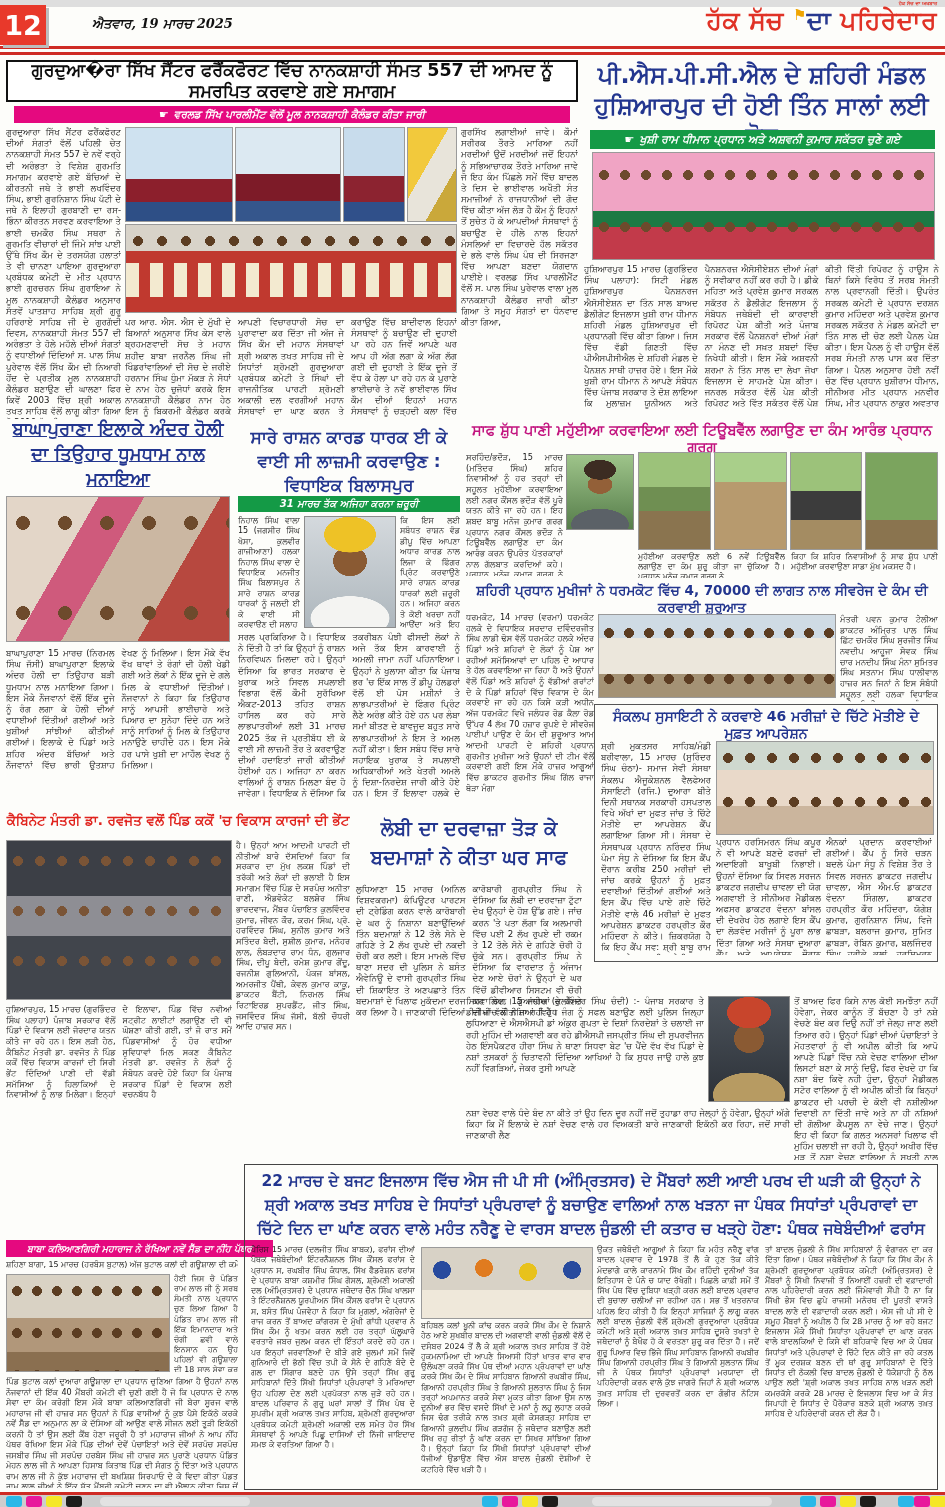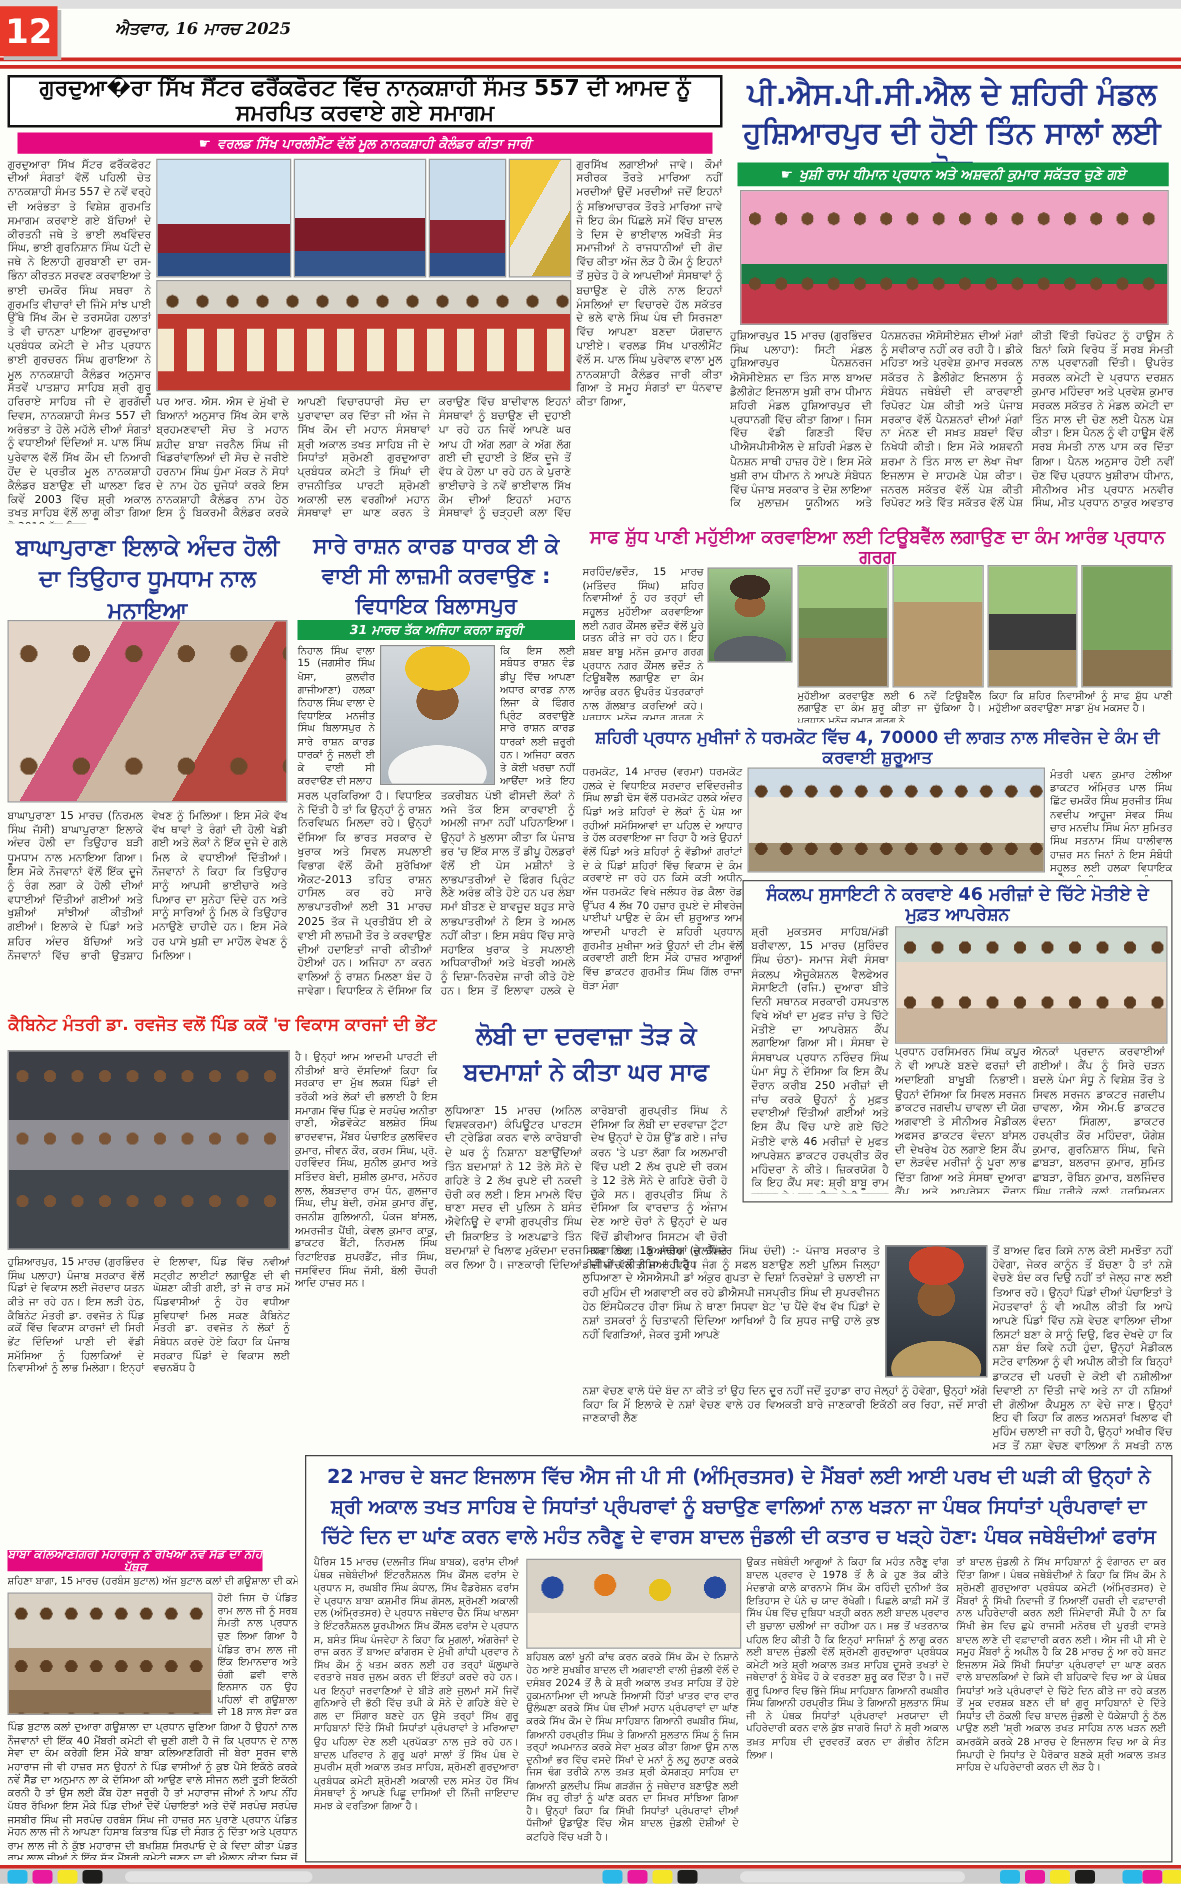--- a/index.html
+++ b/index.html
@@ -100,21 +100,25 @@
 </style>
 </head>
 <body>
 
 <div id="sheet">
 
   <div class="abs topbar" style="left:0;top:0;width:945px;height:7px;"></div>
   <div class="abs pagenum" style="left:0;top:5px;width:46px;height:40px;z-index:3;">
       <span>12</span>
     </div>
-  <div class="abs dateline" style="left:92px;top:16px;">ਐਤਵਾਰ, 16 ਮਾਰਚ 2025</div>
+  <div class="abs dateline" style="left:92px;top:16px;">ਐਤਵਾਰ, 19 ਮਾਰਚ 2025</div>
+  <div class="abs" style="right:8px;top:6px;">
+    <span class="mast-small">ਹੱਕ ਸੱਚ ਦਾ ਅਖਬਾਰ</span>
+    <span class="masthead"><span>ਹੱਕ ਸੱਚ</span> <span class="mast-flag">⚑</span><span class="da">ਦਾ</span> <span>ਪਹਿਰੇਦਾਰ</span></span>
+  </div>
   <div class="abs rule" style="left:0;top:46px;width:945px;height:3px;"></div>
   <div class="abs rule" style="left:0;top:52px;width:945px;height:3px;"></div>
 
   <div class="abs hbox" style="left:6px;top:60px;width:572px;height:42px;">
     <div class="h-black" style="font-size:17.5px;padding:0 4px;">ਗੁਰਦੁਆ�ਰਾ ਸਿੱਖ ਸੈਂਟਰ ਫਰੈਂਕਫੋਰਟ ਵਿੱਚ ਨਾਨਕਸ਼ਾਹੀ ਸੰਮਤ 557 ਦੀ ਆਮਦ ਨੂੰ ਸਮਰਪਿਤ ਕਰਵਾਏ ਗਏ ਸਮਾਗਮ</div>
   </div>
   <div class="abs bar bar-mag" style="left:14px;top:106px;width:556px;height:17px;font-size:10.5px;">
     <span class="ptr">☛</span>
     <span>ਵਰਲਡ ਸਿੱਖ ਪਾਰਲੀਮੈਂਟ ਵੱਲੋਂ ਮੂਲ ਨਾਨਕਸ਼ਾਹੀ ਕੈਲੰਡਰ ਕੀਤਾ ਜਾਰੀ</span>
   </div>
@@ -130,21 +134,21 @@
   <div class="abs bd c3" style="left:125px;top:317px;width:332px;height:102px;">ਪਰ ਆਰ. ਐਸ. ਐਸ ਦੇ ਮੁੱਖੀ ਦੇ ਬਿਆਨਾਂ ਅਨੁਸਾਰ ਸਿੱਖ ਕੇਸ ਵਾਲੇ ਬ੍ਰਹਮਣਵਾਦੀ ਸੋਚ ਤੇ ਮਹਾਨ ਸ਼ਹੀਦ ਬਾਬਾ ਜਰਨੈਲ ਸਿੰਘ ਜੀ ਖਿੰਡਰਾਂਵਾਲਿਆਂ ਦੀ ਸੋਚ ਦੇ ਜਰੀਏ ਹਰਨਾਮ ਸਿੰਘ ਧੁੰਮਾ ਮੱਕੜ ਨੇ ਸੋਧਾਂ ਦੇ ਨਾਮ ਹੇਠ ਚੁਜੋਧਾਂ ਕਰਕੇ ਇਸ ਨਾਨਕਸ਼ਾਹੀ ਕੈਲੰਡਰ ਨਾਮ ਹੇਠ ਇਸ ਨੂੰ ਬਿਕਰਮੀ ਕੈਲੰਡਰ ਕਰਕੇ ਆਪਣੀ ਵਿਚਾਰਧਾਰੀ ਸੋਚ ਦਾ ਪੁਰਾਵਾਦਾ ਕਰ ਦਿੱਤਾ ਜੀ ਅੱਜ ਜੇ ਸਿੱਖ ਕੌਮ ਦੀ ਮਹਾਨ ਸੰਸਥਾਵਾਂ ਸ਼੍ਰੀ ਅਕਾਲ ਤਖਤ ਸਾਹਿਬ ਜੀ ਦੇ ਸਿਧਾਂਤਾਂ ਸ਼੍ਰੋਮਣੀ ਗੁਰਦੁਆਰਾ ਪ੍ਰਬੰਧਕ ਕਮੇਟੀ ਤੇ ਸਿੰਘਾਂ ਦੀ ਰਾਜਨੀਤਿਕ ਪਾਰਟੀ ਸ਼੍ਰੋਮਣੀ ਅਕਾਲੀ ਦਲ ਵਰਗੀਆਂ ਮਹਾਨ ਸੰਸਥਾਵਾਂ ਦਾ ਘਾਣ ਕਰਨ ਤੇ ਕਰਾਉਣ ਵਿੱਚ ਬਾਦੀਵਾਲ ਇਹਨਾਂ ਸੰਸਥਾਵਾਂ ਨੂੰ ਬਚਾਉਣ ਦੀ ਦੁਹਾਈ ਪਾ ਰਹੇ ਹਨ ਜਿਵੇਂ ਆਪਣੇ ਘਰ ਆਪ ਹੀ ਅੱਗ ਲਗਾ ਕੇ ਅੱਗ ਲੱਗ ਗਈ ਦੀ ਦੁਹਾਈ ਤੇ ਇੱਕ ਦੂਜੇ ਤੋਂ ਵੱਧ ਕੇ ਹੋਲਾ ਪਾ ਰਹੇ ਹਨ ਕੇ ਪੁਰਾਣੇ ਭਾਈਚਾਰੇ ਤੇ ਨਵੇਂ ਭਾਈਵਾਲ ਸਿੱਖ ਕੌਮ ਦੀਆਂ ਇਹਨਾਂ ਮਹਾਨ ਸੰਸਥਾਵਾਂ ਨੂੰ ਚੜ੍ਹਦੀ ਕਲਾ ਵਿੱਚ ਰੱਖਣ ਲਈ ਵੀਚਾਰਾਂ ਆਪਸ ਵਿੱਚ ਮਿਲ ਬੈਠ ਕੌਮ ਜਾਗਰਤ ਕਰ ਰਹੇ ਹਨ, ਜੋ ਅੱਜ ਲੋੜ ਹੈ ਸ਼੍ਰੀ ਅਕਾਲ ਤਖਤ ਸਾਹਿਬ ਜੀ ਦੇ ਜਥੇਦਾਰ ਦੀ ਪੱਦਵੀ ਵਾਸਤੇ ਵਿਧੀ ਵਿਧਾਨ ਬਣਾਉਣ ਤੇ ਗੁਰੂ ਗ੍ਰੰਥ ਸਾਹਿਬ ਤੇ ਪੰਥ ਨੂੰ ਸਮਰਪਿਤ ਸਹਾਇਤਾ ਯੋਗ — ਗੁਰਦੁਆਰਾ ਪ੍ਰਬੰਧਕ ਕਮੇਟੀ ਪ੍ਰਧਾਨ ਭਾਈ ਅਨੂਪ ਸਿੰਘ, ਮੀਤ ਪ੍ਰਧਾਨ ਭਾਈ ਗੁਰਚਰਨ ਸਿੰਘ ਗੁਰਾਇਆ, ਕੈਸ਼ੀਅਰ ਭਾਈ ਕਰਨੈਲ ਸਿੰਘ ਪ੍ਰਦੇਸੀ, ਲੰਗਰ ਇੰਚਾਰਜ ਭਾਈ ਸਤਨਾਮ ਸਿੰਘ, ਚੇਅਰਮੈਨ ਭਾਈ ਗੁਰਦਿਆਲ ਸਿੰਘ ਲਾਲੀ, ਸਾਬਕਾ ਪ੍ਰਧਾਨ ਭਾਈ ਨਰਿੰਦਰ ਸਿੰਘ, ਭਾਈ ਬਲਕਾਰ ਸਿੰਘ ਨੇ ਜੈਕਾਰਿਆਂ ਦੀ ਗੂੰਜ ਵਿੱਚ ਕੈਲੰਡਰ ਰਲੀਜ ਕੀਤਾ।</div>
 
   <div class="abs h-blue" style="left:584px;top:60px;width:355px;height:66px;font-size:24px;line-height:1.28;">ਪੀ.ਐਸ.ਪੀ.ਸੀ.ਐਲ ਦੇ ਸ਼ਹਿਰੀ ਮੰਡਲ ਹੁਸ਼ਿਆਰਪੁਰ ਦੀ ਹੋਈ ਤਿੰਨ ਸਾਲਾਂ ਲਈ ਚੋਣ</div>
   <div class="abs bar bar-green" style="left:590px;top:130px;width:345px;height:19px;font-size:11px;">
     <span class="ptr">☛</span>
     <span>ਖੁਸ਼ੀ ਰਾਮ ਧੀਮਾਨ ਪ੍ਰਧਾਨ ਅਤੇ ਅਸ਼ਵਨੀ ਕੁਮਾਰ ਸਕੱਤਰ ਚੁਣੇ ਗਏ</span>
   </div>
   <div class="abs ph grp-pink" style="left:592px;top:152px;width:343px;height:108px;"></div>
   <div class="abs bd c3" style="left:584px;top:264px;width:355px;height:154px;">ਹੁਸ਼ਿਆਰਪੁਰ 15 ਮਾਰਚ (ਗੁਰਭਿੰਦਰ ਸਿੰਘ ਪਲਾਹਾ): ਸਿਟੀ ਮੰਡਲ ਹੁਸ਼ਿਆਰਪੁਰ ਪੈਨਸ਼ਨਰਜ ਐਸੋਸੀਏਸ਼ਨ ਦਾ ਤਿੰਨ ਸਾਲ ਬਾਅਦ ਡੈਲੀਗੇਟ ਇਜਲਾਸ ਖੁਸ਼ੀ ਰਾਮ ਧੀਮਾਨ ਸ਼ਹਿਰੀ ਮੰਡਲ ਹੁਸ਼ਿਆਰਪੁਰ ਦੀ ਪ੍ਰਧਾਨਗੀ ਵਿੱਚ ਕੀਤਾ ਗਿਆ। ਜਿਸ ਵਿੱਚ ਵੱਡੀ ਗਿਣਤੀ ਵਿੱਚ ਪੀਐਸਪੀਸੀਐਲ ਦੇ ਸ਼ਹਿਰੀ ਮੰਡਲ ਦੇ ਪੈਨਸ਼ਨ ਸਾਥੀ ਹਾਜ਼ਰ ਹੋਏ। ਇਸ ਮੌਕੇ ਖੁਸ਼ੀ ਰਾਮ ਧੀਮਾਨ ਨੇ ਆਪਣੇ ਸੰਬੋਧਨ ਵਿੱਚ ਪੰਜਾਬ ਸਰਕਾਰ ਤੇ ਦੋਸ਼ ਲਾਇਆ ਕਿ ਮੁਲਾਜ਼ਮ ਯੂਨੀਅਨ ਅਤੇ ਪੈਨਸ਼ਨਰਜ਼ ਐਸੋਸੀਏਸ਼ਨ ਦੀਆਂ ਮੰਗਾਂ ਨੂੰ ਸਵੀਕਾਰ ਨਹੀਂ ਕਰ ਰਹੀ ਹੈ। ਡੀਕੇ ਮਹਿਤਾ ਅਤੇ ਪ੍ਰਵੇਸ਼ ਕੁਮਾਰ ਸਰਕਲ ਸਕੱਤਰ ਨੇ ਡੈਲੀਗੇਟ ਇਜਲਾਸ ਨੂੰ ਸੰਬੋਧਨ ਜਥੇਬੰਦੀ ਦੀ ਕਾਰਵਾਈ ਰਿਪੋਰਟ ਪੇਸ਼ ਕੀਤੀ ਅਤੇ ਪੰਜਾਬ ਸਰਕਾਰ ਵੱਲੋਂ ਪੈਨਸ਼ਨਰਾਂ ਦੀਆਂ ਮੰਗਾਂ ਨਾ ਮੰਨਣ ਦੀ ਸਖ਼ਤ ਸ਼ਬਦਾਂ ਵਿੱਚ ਨਿਖੇਧੀ ਕੀਤੀ। ਇਸ ਮੌਕੇ ਅਸ਼ਵਨੀ ਸ਼ਰਮਾ ਨੇ ਤਿੰਨ ਸਾਲ ਦਾ ਲੇਖਾ ਜੋਖਾ ਇਜਲਾਸ ਦੇ ਸਾਹਮਣੇ ਪੇਸ਼ ਕੀਤਾ। ਜਨਰਲ ਸਕੱਤਰ ਵੱਲੋਂ ਪੇਸ਼ ਕੀਤੀ ਰਿਪੋਰਟ ਅਤੇ ਵਿੱਤ ਸਕੱਤਰ ਵੱਲੋਂ ਪੇਸ਼ ਕੀਤੀ ਵਿੱਤੀ ਰਿਪੋਰਟ ਨੂੰ ਹਾਊਸ ਨੇ ਬਿਨਾਂ ਕਿਸੇ ਵਿਰੋਧ ਤੋਂ ਸਰਬ ਸੰਮਤੀ ਨਾਲ ਪ੍ਰਵਾਨਗੀ ਦਿੱਤੀ। ਉਪਰੰਤ ਸਰਕਲ ਕਮੇਟੀ ਦੇ ਪ੍ਰਧਾਨ ਦਰਸ਼ਨ ਕੁਮਾਰ ਮਹਿੰਦਰਾ ਅਤੇ ਪ੍ਰਵੇਸ਼ ਕੁਮਾਰ ਸਰਕਲ ਸਕੱਤਰ ਨੇ ਮੰਡਲ ਕਮੇਟੀ ਦਾ ਤਿੰਨ ਸਾਲ ਦੀ ਚੋਣ ਲਈ ਪੈਨਲ ਪੇਸ਼ ਕੀਤਾ। ਇਸ ਪੈਨਲ ਨੂੰ ਵੀ ਹਾਊਸ ਵੱਲੋਂ ਸਰਬ ਸੰਮਤੀ ਨਾਲ ਪਾਸ ਕਰ ਦਿੱਤਾ ਗਿਆ। ਪੈਨਲ ਅਨੁਸਾਰ ਹੋਈ ਨਵੀਂ ਚੋਣ ਵਿੱਚ ਪ੍ਰਧਾਨ ਖੁਸ਼ੀਰਾਮ ਧੀਮਾਨ, ਸੀਨੀਅਰ ਮੀਤ ਪ੍ਰਧਾਨ ਮਨਵੀਰ ਸਿੰਘ, ਮੀਤ ਪ੍ਰਧਾਨ ਠਾਕੁਰ ਅਵਤਾਰ ਸਿੰਘ, ਸੈਕਟਰੀ ਅਸ਼ਵਨੀ ਕੁਮਾਰ, ਜਇੰਟ ਸੈਕਟਰੀ ਰਜਿੰਦਰ ਸਿੰਘ, ਖਜਾਨਚੀ ਜੈਦੇਵ, ਪ੍ਰੈਸ ਸਕੱਤਰ ਰੌਸ਼ਨ ਲਾਲ, ਐਡੀਟਰ ਗੀਤਪਾਲ ਸਿੰਘ, ਆਰਗੇਨਾਈਜੇ ਦੀਦਾਰ ਸਿੰਘ, ਸਲਾਹਕਾਰ ਸਤਪਾਲ ਕਪੂਰ ਚੁਣੇ ਗਏ</div>
 
-  <div class="abs h-blue" style="left:6px;top:426px;width:224px;height:66px;font-size:18px;line-height:1.4;">ਬਾਘਾਪੁਰਾਣਾ ਇਲਾਕੇ ਅੰਦਰ ਹੋਲੀ ਦਾ ਤਿਉਹਾਰ ਧੂਮਧਾਮ ਨਾਲ ਮਨਾਇਆ</div>
+  <div class="abs h-blue" style="left:6px;top:416px;width:224px;height:66px;font-size:18px;line-height:1.4;text-decoration:underline;">ਬਾਘਾਪੁਰਾਣਾ ਇਲਾਕੇ ਅੰਦਰ ਹੋਲੀ ਦਾ ਤਿਉਹਾਰ ਧੂਮਧਾਮ ਨਾਲ ਮਨਾਇਆ</div>
   <div class="abs ph grp-holi" style="left:6px;top:496px;width:224px;height:146px;"></div>
   <div class="abs bd c2" style="left:6px;top:648px;width:224px;height:160px;">ਬਾਘਾਪੁਰਾਣਾ 15 ਮਾਰਚ (ਨਿਰਮਲ ਸਿੰਘ ਜੱਸੀ) ਬਾਘਾਪੁਰਾਣਾ ਇਲਾਕੇ ਅੰਦਰ ਹੋਲੀ ਦਾ ਤਿਉਹਾਰ ਬੜੀ ਧੂਮਧਾਮ ਨਾਲ ਮਨਾਇਆ ਗਿਆ। ਇਸ ਮੌਕੇ ਨੌਜਵਾਨਾਂ ਵੱਲੋਂ ਇੱਕ ਦੂਜੇ ਨੂੰ ਰੰਗ ਲਗਾ ਕੇ ਹੋਲੀ ਦੀਆਂ ਵਧਾਈਆਂ ਦਿੱਤੀਆਂ ਗਈਆਂ ਅਤੇ ਖੁਸ਼ੀਆਂ ਸਾਂਝੀਆਂ ਕੀਤੀਆਂ ਗਈਆਂ। ਇਲਾਕੇ ਦੇ ਪਿੰਡਾਂ ਅਤੇ ਸ਼ਹਿਰ ਅੰਦਰ ਬੱਚਿਆਂ ਅਤੇ ਨੌਜਵਾਨਾਂ ਵਿੱਚ ਭਾਰੀ ਉਤਸ਼ਾਹ ਵੇਖਣ ਨੂੰ ਮਿਲਿਆ। ਇਸ ਮੌਕੇ ਵੱਖ ਵੱਖ ਥਾਵਾਂ ਤੇ ਰੰਗਾਂ ਦੀ ਹੋਲੀ ਖੇਡੀ ਗਈ ਅਤੇ ਲੋਕਾਂ ਨੇ ਇੱਕ ਦੂਜੇ ਦੇ ਗਲੇ ਮਿਲ ਕੇ ਵਧਾਈਆਂ ਦਿੱਤੀਆਂ। ਨੌਜਵਾਨਾਂ ਨੇ ਕਿਹਾ ਕਿ ਤਿਉਹਾਰ ਸਾਨੂੰ ਆਪਸੀ ਭਾਈਚਾਰੇ ਅਤੇ ਪਿਆਰ ਦਾ ਸੁਨੇਹਾ ਦਿੰਦੇ ਹਨ ਅਤੇ ਸਾਨੂੰ ਸਾਰਿਆਂ ਨੂੰ ਮਿਲ ਕੇ ਤਿਉਹਾਰ ਮਨਾਉਣੇ ਚਾਹੀਦੇ ਹਨ। ਇਸ ਮੌਕੇ ਹਰ ਪਾਸੇ ਖੁਸ਼ੀ ਦਾ ਮਾਹੌਲ ਵੇਖਣ ਨੂੰ ਮਿਲਿਆ।</div>
 
   <div class="abs h-blue" style="left:236px;top:426px;width:226px;height:66px;font-size:17px;line-height:1.4;">ਸਾਰੇ ਰਾਸ਼ਨ ਕਾਰਡ ਧਾਰਕ ਈ ਕੇ ਵਾਈ ਸੀ ਲਾਜ਼ਮੀ ਕਰਵਾਉਣ : ਵਿਧਾਇਕ ਬਿਲਾਸਪੁਰ</div>
   <div class="abs bar bar-green" style="left:238px;top:496px;width:222px;height:16px;font-size:10px;">
     <span>31 ਮਾਰਚ ਤੱਕ ਅਜਿਹਾ ਕਰਨਾ ਜ਼ਰੂਰੀ</span>
   </div>
   <div class="abs" style="left:238px;top:516px;width:222px;height:112px;display:flex;gap:4px;">
     <div class="bd" style="width:62px;font-size:8px;">ਨਿਹਾਲ ਸਿੰਘ ਵਾਲਾ 15 (ਜਗਸੀਰ ਸਿੰਘ ਖੋਸਾ, ਕੁਲਵੀਰ ਗਾਜੀਆਣਾ) ਹਲਕਾ ਨਿਹਾਲ ਸਿੰਘ ਵਾਲਾ ਦੇ ਵਿਧਾਇਕ ਮਨਜੀਤ ਸਿੰਘ ਬਿਲਾਸਪੁਰ ਨੇ ਸਾਰੇ ਰਾਸ਼ਨ ਕਾਰਡ ਧਾਰਕਾਂ ਨੂੰ ਜਲਦੀ ਈ ਕੇ ਵਾਈ ਸੀ ਕਰਵਾਉਣ ਦੀ ਸਲਾਹ</div>
     <div class="por por-yellow" style="width:90px;height:110px;"></div>
@@ -187,21 +191,21 @@
   <div class="abs h-red" style="left:6px;top:812px;width:344px;height:22px;font-size:13.5px;">ਕੈਬਿਨੇਟ ਮੰਤਰੀ ਡਾ. ਰਵਜੋਤ ਵਲੋਂ ਪਿੰਡ ਕਕੋਂ 'ਚ ਵਿਕਾਸ ਕਾਰਜਾਂ ਦੀ ਭੇਂਟ</div>
 
   <div class="abs bd" style="left:466px;top:1108px;width:324px;height:52px;">ਨਸ਼ਾ ਵੇਚਣ ਵਾਲੇ ਧੰਦੇ ਬੰਦ ਨਾ ਕੀਤੇ ਤਾਂ ਉਹ ਦਿਨ ਦੂਰ ਨਹੀਂ ਜਦੋਂ ਤੁਹਾਡਾ ਰਾਹ ਜੇਲ੍ਹਾਂ ਨੂੰ ਹੋਵੇਗਾ, ਉਨ੍ਹਾਂ ਅੱਗੇ ਕਿਹਾ ਕਿ ਮੈਂ ਇਲਾਕੇ ਦੇ ਨਸ਼ਾਂ ਵੇਚਣ ਵਾਲੇ ਹਰ ਵਿਅਕਤੀ ਬਾਰੇ ਜਾਣਕਾਰੀ ਇਕੱਠੀ ਕਰ ਰਿਹਾ, ਜਦੋਂ ਸਾਰੀ ਜਾਣਕਾਰੀ ਲੈਣ</div>
   <div class="abs ph grp-night" style="left:6px;top:840px;width:226px;height:160px;"></div>
   <div class="abs bd" style="left:236px;top:840px;width:114px;height:320px;font-size:8.2px;">ਹੈ। ਉਨ੍ਹਾਂ ਆਮ ਆਦਮੀ ਪਾਰਟੀ ਦੀ ਨੀਤੀਆਂ ਬਾਰੇ ਦੱਸਦਿਆਂ ਕਿਹਾ ਕਿ ਸਰਕਾਰ ਦਾ ਮੁੱਖ ਲਕਸ਼ ਪਿੰਡਾਂ ਦੀ ਤਰੱਕੀ ਅਤੇ ਲੋਕਾਂ ਦੀ ਭਲਾਈ ਹੈ ਇਸ ਸਮਾਗਮ ਵਿੱਚ ਪਿੰਡ ਦੇ ਸਰਪੰਚ ਅਨੀਤਾ ਰਾਣੀ, ਐਡਵੋਕੇਟ ਬਲਸ਼ੇਰ ਸਿੰਘ ਭਾਰਦਵਾਜ, ਮੈਂਬਰ ਪੰਚਾਇਤ ਕੁਲਵਿੰਦਰ ਕੁਮਾਰ, ਜੀਵਨ ਕੌਰ, ਕਰਮ ਸਿੰਘ, ਪ੍ਰੋ. ਹਰਵਿੰਦਰ ਸਿੰਘ, ਸੁਨੀਲ ਕੁਮਾਰ ਅਤੇ ਸਤਿੰਦਰ ਬੇਦੀ, ਸੁਸ਼ੀਲ ਕੁਮਾਰ, ਮਨੋਹਰ ਲਾਲ, ਲੰਬੜਦਾਰ ਰਾਮ ਧੰਨ, ਗੁਲਜਾਰ ਸਿੰਘ, ਦੀਪੂ ਬੇਦੀ, ਰਮੇਸ਼ ਕੁਮਾਰ ਗੋਂਦੂ, ਰਜਨੀਸ਼ ਗੁਲਿਆਨੀ, ਪੰਕਜ ਬਾਂਸਲ, ਅਮਰਜੀਤ ਪੈਂਥੀ, ਕੇਵਲ ਕੁਮਾਰ ਕਾਕੂ, ਡਾਕਟਰ ਬੈਂਟੀ, ਨਿਰਮਲ ਸਿੰਘ ਰਿਟਾਇਰਡ ਸੁਪਰਡੈਂਟ, ਜੀਤ ਸਿੰਘ, ਜਸਵਿੰਦਰ ਸਿੰਘ ਜੱਸੀ, ਬੱਲੀ ਚੌਧਰੀ ਆਦਿ ਹਾਜ਼ਰ ਸਨ।</div>
   <div class="abs bd c2" style="left:6px;top:1004px;width:226px;height:156px;font-size:8.2px;">ਹੁਸ਼ਿਆਰਪੁਰ, 15 ਮਾਰਚ (ਗੁਰਭਿੰਦਰ ਸਿੰਘ ਪਲਾਹਾ) ਪੰਜਾਬ ਸਰਕਾਰ ਵੱਲੋਂ ਪਿੰਡਾਂ ਦੇ ਵਿਕਾਸ ਲਈ ਜੋਰਦਾਰ ਯਤਨ ਕੀਤੇ ਜਾ ਰਹੇ ਹਨ। ਇਸ ਲੜੀ ਹੇਠ, ਕੈਬਿਨੇਟ ਮੰਤਰੀ ਡਾ. ਰਵਜੋਤ ਨੇ ਪਿੰਡ ਕਕੋਂ ਵਿੱਚ ਵਿਕਾਸ ਕਾਰਜਾਂ ਦੀ ਸਿਰੀ ਭੇਂਟ ਦਿੰਦਿਆਂ ਪਾਣੀ ਦੀ ਵੱਡੀ ਸਮੱਸਿਆ ਨੂੰ ਹਿਲਾਕਿਆਂ ਦੇ ਨਿਵਾਸੀਆਂ ਨੂੰ ਲਾਭ ਮਿਲੇਗਾ। ਇਨ੍ਹਾਂ ਦੇ ਇਲਾਵਾ, ਪਿੰਡ ਵਿੱਚ ਨਵੀਆਂ ਸਟ੍ਰੀਟ ਲਾਈਟਾਂ ਲਗਾਉਣ ਦੀ ਵੀ ਘੋਸ਼ਣਾ ਕੀਤੀ ਗਈ, ਤਾਂ ਜੋ ਰਾਤ ਸਮੇਂ ਪਿੰਡਵਾਸੀਆਂ ਨੂੰ ਹੋਰ ਵਧੀਆ ਸੁਵਿਧਾਵਾਂ ਮਿਲ ਸਕਣ ਕੈਬਿਨੇਟ ਮੰਤਰੀ ਡਾ. ਰਵਜੋਤ ਨੇ ਲੋਕਾਂ ਨੂੰ ਸੰਬੋਧਨ ਕਰਦੇ ਹੋਏ ਕਿਹਾ ਕਿ ਪੰਜਾਬ ਸਰਕਾਰ ਪਿੰਡਾਂ ਦੇ ਵਿਕਾਸ ਲਈ ਵਚਨਬੱਧ ਹੈ</div>
 
   <div class="abs h-blue" style="left:356px;top:814px;width:226px;height:64px;font-size:19.5px;line-height:1.5;">ਲੋਬੀ ਦਾ ਦਰਵਾਜ਼ਾ ਤੋੜ ਕੇ ਬਦਮਾਸ਼ਾਂ ਨੇ ਕੀਤਾ ਘਰ ਸਾਫ</div>
   <div class="abs bd c2" style="left:356px;top:884px;width:226px;height:276px;">ਲੁਧਿਆਣਾ 15 ਮਾਰਚ (ਅਨਿਲ ਵਿਸ਼ਵਕਰਮਾ) ਕੰਪਿਊਟਰ ਪਾਰਟਸ ਦੀ ਟ੍ਰੇਡਿੰਗ ਕਰਨ ਵਾਲੇ ਕਾਰੋਬਾਰੀ ਦੇ ਘਰ ਨੂੰ ਨਿਸ਼ਾਨਾ ਬਣਾਉਂਦਿਆਂ ਤਿੰਨ ਬਦਮਾਸ਼ਾਂ ਨੇ 12 ਤੋਲੇ ਸੋਨੇ ਦੇ ਗਹਿਣੇ ਤੇ 2 ਲੱਖ ਰੁਪਏ ਦੀ ਨਕਦੀ ਚੋਰੀ ਕਰ ਲਈ। ਇਸ ਮਾਮਲੇ ਵਿੱਚ ਥਾਣਾ ਸਦਰ ਦੀ ਪੁਲਿਸ ਨੇ ਬਸੰਤ ਐਵੇਨਿਊ ਦੇ ਵਾਸੀ ਗੁਰਪ੍ਰੀਤ ਸਿੰਘ ਦੀ ਸ਼ਿਕਾਇਤ ਤੇ ਅਣਪਛਾਤੇ ਤਿੰਨ ਬਦਮਾਸ਼ਾਂ ਦੇ ਖਿਲਾਫ ਮੁਕੱਦਮਾ ਦਰਜ ਕਰ ਲਿਆ ਹੈ। ਜਾਣਕਾਰੀ ਦਿੰਦਿਆਂ ਕਾਰੋਬਾਰੀ ਗੁਰਪ੍ਰੀਤ ਸਿੰਘ ਨੇ ਦੱਸਿਆ ਕਿ ਲੋਬੀ ਦਾ ਦਰਵਾਜ਼ਾ ਟੁੱਟਾ ਦੇਖ ਉਨ੍ਹਾਂ ਦੇ ਹੋਸ਼ ਉੱਡ ਗਏ। ਜਾਂਚ ਕਰਨ 'ਤੇ ਪਤਾ ਲੱਗਾ ਕਿ ਅਲਮਾਰੀ ਵਿੱਚ ਪਈ 2 ਲੱਖ ਰੁਪਏ ਦੀ ਰਕਮ ਤੇ 12 ਤੋਲੇ ਸੋਨੇ ਦੇ ਗਹਿਣੇ ਚੋਰੀ ਹੋ ਚੁੱਕੇ ਸਨ। ਗੁਰਪ੍ਰੀਤ ਸਿੰਘ ਨੇ ਦੱਸਿਆ ਕਿ ਵਾਰਦਾਤ ਨੂੰ ਅੰਜਾਮ ਦੇਣ ਆਏ ਚੋਰਾਂ ਨੇ ਉਨ੍ਹਾਂ ਦੇ ਘਰ ਵਿੱਚੋਂ ਡੀਵੀਆਰ ਸਿਸਟਮ ਵੀ ਚੋਰੀ ਕਰ ਲਿਆ। ਗੁਆਂਢੀਆਂ ਦੇ ਕੈਮਰੇ ਦੀ ਜਾਂਚ ਕੀਤੀ ਜਾ ਰਹੀ ਹੈ।</div>
 
-  <div class="abs bar bar-mag" style="left:6px;top:1240px;width:204px;height:17px;font-size:9.5px;">
+  <div class="abs bar bar-mag" style="left:6px;top:1240px;width:267px;height:17px;font-size:9.5px;">
     <span>ਬਾਬਾ ਕਲਿਆਣਗਿਰੀ ਮਹਾਰਾਜ ਨੇ ਰੱਖਿਆ ਨਵੇਂ ਸੈੱਡ ਦਾ ਨੀਂਹ ਪੱਥਰ</span>
   </div>
   <div class="abs cap" style="left:6px;top:1260px;width:232px;height:12px;white-space:nowrap;">ਸ਼ਹਿਣਾ ਬਾਗਾ, 15 ਮਾਰਚ (ਹਰਬੰਸ ਬੁਟਾਲ) ਅੱਜ ਬੁਟਾਲ ਕਲਾਂ ਦੀ ਗਊਸ਼ਾਲਾ ਦੀ ਕਮੇਟੀ ਦੀ ਚੋਣ</div>
   <div class="abs ph grp-found" style="left:6px;top:1274px;width:164px;height:98px;"></div>
   <div class="abs bd" style="left:174px;top:1274px;width:64px;height:98px;font-size:7.8px;">ਹੋਈ ਜਿਸ ਚੋ ਪੰਡਿਤ ਰਾਮ ਲਾਲ ਜੀ ਨੂੰ ਸਰਬ ਸੰਮਤੀ ਨਾਲ ਪ੍ਰਧਾਨ ਚੁਣ ਲਿਆ ਗਿਆ ਹੈ ਪੰਡਿਤ ਰਾਮ ਲਾਲ ਜੀ ਇੱਕ ਇਮਾਨਦਾਰ ਅਤੇ ਚੰਗੀ ਛਵੀ ਵਾਲੇ ਇਨਸਾਨ ਹਨ ਉਹ ਪਹਿਲਾਂ ਵੀ ਗਊਸ਼ਾਲਾ ਦੀ 18 ਸਾਲ ਸੇਵਾ ਕਰ ਚੁੱਕੇ ਹਨ ਉਹਨਾਂ ਨੂੰ ਦੁਬਾਰਾ ਫੇਰ</div>
   <div class="abs bd" style="left:6px;top:1376px;width:232px;height:112px;font-size:8.1px;">ਪਿੰਡ ਬੁਟਾਲ ਕਲਾਂ ਦੁਆਰਾ ਗਊਸ਼ਾਲਾ ਦਾ ਪ੍ਰਧਾਨ ਚੁਣਿਆ ਗਿਆ ਹੈ ਉਹਨਾਂ ਨਾਲ ਨੌਜਵਾਨਾਂ ਦੀ ਇੱਕ 40 ਮੈਂਬਰੀ ਕਮੇਟੀ ਵੀ ਚੁਣੀ ਗਈ ਹੈ ਜੋ ਕਿ ਪ੍ਰਧਾਨ ਦੇ ਨਾਲ ਸੇਵਾ ਦਾ ਕੰਮ ਕਰੇਗੀ ਇਸ ਮੌਕੇ ਬਾਬਾ ਕਲਿਆਣਗਿਰੀ ਜੀ ਬੇਰਾ ਸੂਰਜ ਵਾਲੇ ਮਹਾਰਾਜ ਜੀ ਵੀ ਹਾਜ਼ਰ ਸਨ ਉਹਨਾਂ ਨੇ ਪਿੰਡ ਵਾਸੀਆਂ ਨੂੰ ਕੁਝ ਪੈਸੇ ਇਕੱਠੇ ਕਰਕੇ ਨਵੇਂ ਸੈੱਡ ਦਾ ਅਨੁਮਾਨ ਲਾ ਕੇ ਦੱਸਿਆ ਕੀ ਆਉਣ ਵਾਲੇ ਸੀਜਨ ਲਈ ਤੂੜੀ ਇਕੱਠੀ ਕਰਨੀ ਹੈ ਤਾਂ ਉਸ ਲਈ ਕੈਂਬ ਹੋਣਾ ਜਰੂਰੀ ਹੈ ਤਾਂ ਮਹਾਰਾਜ ਜੀਆਂ ਨੇ ਆਪ ਨੀਂਹ ਪੱਥਰ ਰੱਖਿਆ ਇਸ ਮੌਕੇ ਪਿੰਡ ਦੀਆਂ ਦੋਵੇਂ ਪੰਚਾਇਤਾਂ ਅਤੇ ਦੋਵੇਂ ਸਰਪੰਚ ਸਰਪੰਚ ਜਸਬੀਰ ਸਿੰਘ ਜੀ ਸਰਪੰਚ ਹਰਬੰਸ ਸਿੰਘ ਜੀ ਹਾਜ਼ਰ ਸਨ ਪੁਰਾਣੇ ਪ੍ਰਧਾਨ ਪੰਡਿਤ ਮੋਹਨ ਲਾਲ ਜੀ ਨੇ ਆਪਣਾ ਹਿਸਾਬ ਕਿਤਾਬ ਪਿੰਡ ਦੀ ਸੰਗਤ ਨੂੰ ਦਿੱਤਾ ਅਤੇ ਪ੍ਰਧਾਨ ਰਾਮ ਲਾਲ ਜੀ ਨੇ ਕੁੱਝ ਮਹਾਰਾਜ ਦੀ ਬਖਸ਼ਿਸ਼ ਸਿਰਪਾਓ ਦੇ ਕੇ ਵਿਦਾ ਕੀਤਾ ਪੰਡਤ ਰਾਮ ਲਾਲ ਜੀਆਂ ਨੇ ਇੱਕ ਸੱਤ ਮੈਂਬਰੀ ਕਮੇਟੀ ਚੁਣਨ ਦਾ ਵੀ ਐਲਾਨ ਕੀਤਾ ਜਿਸ ਚੋਂ ਸੈਕਟਰੀ ਖਜ਼ਾਨਚੀ ਪ੍ਰੈਸ ਕਰਨਾ ਸਾਰੇ ਅਹੁਦੇ ਦਿੱਤੇ ਜਾਣਗੇ ਇਸ ਮੌਕੇ ਪਿੰਡ ਦੀ ਸਮੂਹ ਸੰਗਤ ਵੱਲੋਂ ਪੱਥਰ ਤੇ ਆਈ ਹੋਈ ਜੀ ਸਾਰੀ ਸੰਗਤ ਨੇ ਬਾਹਾਂ ਖੜ੍ਹੀਆਂ ਕਰਕੇ ਰਾਮ ਲਾਲ ਜੀਆਂ ਨੂੰ ਪ੍ਰਧਾਨ ਚੁਣਿਆ ਅਤੇ ਵਧਾਈ ਦਿੱਤੀ।</div>
 
   <div class="abs" style="left:244px;top:1164px;width:694px;height:326px;border:1.5px solid #444;">
     <div class="h-blue" style="margin:4px 6px 2px;font-size:15.5px;line-height:1.55;">22 ਮਾਰਚ ਦੇ ਬਜਟ ਇਜਲਾਸ ਵਿੱਚ ਐਸ ਜੀ ਪੀ ਸੀ (ਅੰਮ੍ਰਿਤਸਰ) ਦੇ ਮੈਂਬਰਾਂ ਲਈ ਆਈ ਪਰਖ ਦੀ ਘੜੀ ਕੀ ਉਨ੍ਹਾਂ ਨੇ ਸ਼੍ਰੀ ਅਕਾਲ ਤਖਤ ਸਾਹਿਬ ਦੇ ਸਿਧਾਂਤਾਂ ਪ੍ਰੰਪਰਾਵਾਂ ਨੂੰ ਬਚਾਉਣ ਵਾਲਿਆਂ ਨਾਲ ਖੜਨਾ ਜਾ ਪੰਥਕ ਸਿਧਾਂਤਾਂ ਪ੍ਰੰਪਰਾਵਾਂ ਦਾ ਚਿੱਟੇ ਦਿਨ ਦਾ ਘਾਂਣ ਕਰਨ ਵਾਲੇ ਮਹੰਤ ਨਰੈਣੂ ਦੇ ਵਾਰਸ ਬਾਦਲ ਜੁੰਡਲੀ ਦੀ ਕਤਾਰ ਚ ਖੜ੍ਹੇ ਹੋਣਾ: ਪੰਥਕ ਜਥੇਬੰਦੀਆਂ ਫਰਾਂਸ</div>
     <div class="bd" style="position:absolute;left:6px;top:80px;width:164px;height:240px;font-size:7.9px;">ਪੈਰਿਸ 15 ਮਾਰਚ (ਦਲਜੀਤ ਸਿੰਘ ਬਾਬਕ), ਫਰਾਂਸ ਦੀਆਂ ਪੰਥਕ ਜਥੇਬੰਦੀਆਂ ਇੰਟਰਨੈਸ਼ਨਲ ਸਿੱਖ ਕੌਂਸਲ ਫਰਾਂਸ ਦੇ ਪ੍ਰਧਾਨ ਸ, ਰਘਬੀਰ ਸਿੰਘ ਕੰਧਾਲ, ਸਿੱਖ ਫੈਡਰੇਸ਼ਨ ਫਰਾਂਸ ਦੇ ਪ੍ਰਧਾਨ ਬਾਬਾ ਕਸ਼ਮੀਰ ਸਿੰਘ ਗੋਸਲ, ਸ਼੍ਰੋਮਣੀ ਅਕਾਲੀ ਦਲ (ਅੰਮ੍ਰਿਤਸਰ) ਦੇ ਪ੍ਰਧਾਨ ਜਥੇਦਾਰ ਚੈਨ ਸਿੰਘ ਖਾਲਸਾ ਤੇ ਇੰਟਰਨੈਸ਼ਨਲ ਯੂਰਪੀਅਨ ਸਿੱਖ ਕੌਂਸਲ ਫਰਾਂਸ ਦੇ ਪ੍ਰਧਾਨ ਸ, ਬਸੰਤ ਸਿੰਘ ਪੰਜਵੇਹਾ ਨੇ ਕਿਹਾ ਕਿ ਮੁਗਲਾਂ, ਅੰਗਰੇਜਾਂ ਦੇ ਰਾਜ ਕਰਨ ਤੋਂ ਬਾਅਦ ਕਾਂਗਰਸ ਦੇ ਮੁੱਖੀ ਗਾਂਧੀ ਪ੍ਰਵਾਰ ਨੇ ਸਿੱਖ ਕੌਮ ਨੂੰ ਖਤਮ ਕਰਨ ਲਈ ਹਰ ਤਰ੍ਹਾਂ ਘੱਲੂਘਾਰੇ ਵਰਤਾਰੇ ਜਬਰ ਜੁਲਮ ਕਰਨ ਦੀ ਇੰਤਹਾਂ ਕਰਦੇ ਰਹੇ ਹਨ। ਪਰ ਇਨ੍ਹਾਂ ਜਰਵਾਣਿਆਂ ਦੇ ਬੀੜੇ ਗਏ ਜੁਲਮਾਂ ਸਮੇਂ ਜਿਵੇਂ ਗੁਨਿਆਰੇ ਦੀ ਭੱਠੀ ਵਿੱਚ ਤਪੀ ਕੇ ਸੋਨੇ ਦੇ ਗਹਿਣੇ ਬੰਦੇ ਦੇ ਗਲ ਦਾ ਸਿੰਗਾਰ ਬਣਦੇ ਹਨ ਉਸੇ ਤਰ੍ਹਾਂ ਸਿੱਖ ਗੁਰੂ ਸਾਹਿਬਾਨਾਂ ਦਿੱਤੇ ਸਿੱਖੀ ਸਿਧਾਂਤਾਂ ਪ੍ਰੰਪਰਾਵਾਂ ਤੇ ਮਰਿਆਦਾ ਉਹ ਪਹਿਲਾ ਦੇਣ ਲਈ ਪ੍ਰਪੱਕਤਾ ਨਾਲ ਜੁੜੇ ਰਹੇ ਹਨ। ਬਾਦਲ ਪਰਿਵਾਰ ਨੇ ਗੁਰੂ ਘਰਾਂ ਸਾਲਾਂ ਤੋਂ ਸਿੱਖ ਪੰਥ ਦੇ ਸੁਪਰੀਮ ਸ਼੍ਰੀ ਅਕਾਲ ਤਖ਼ਤ ਸਾਹਿਬ, ਸ਼੍ਰੋਮਣੀ ਗੁਰਦੁਆਰਾ ਪ੍ਰਬੰਧਕ ਕਮੇਟੀ ਸ਼੍ਰੋਮਣੀ ਅਕਾਲੀ ਦਲ ਸਮੇਤ ਹੋਰ ਸਿੱਖ ਸੰਸਥਾਵਾਂ ਨੂੰ ਆਪਣੇ ਪਿਛੂ ਦਾਸਿਆਂ ਦੀ ਨਿੱਜੀ ਜਾਇਦਾਦ ਸਮਝ ਕੇ ਵਰਤਿਆ ਗਿਆ ਹੈ।</div>

